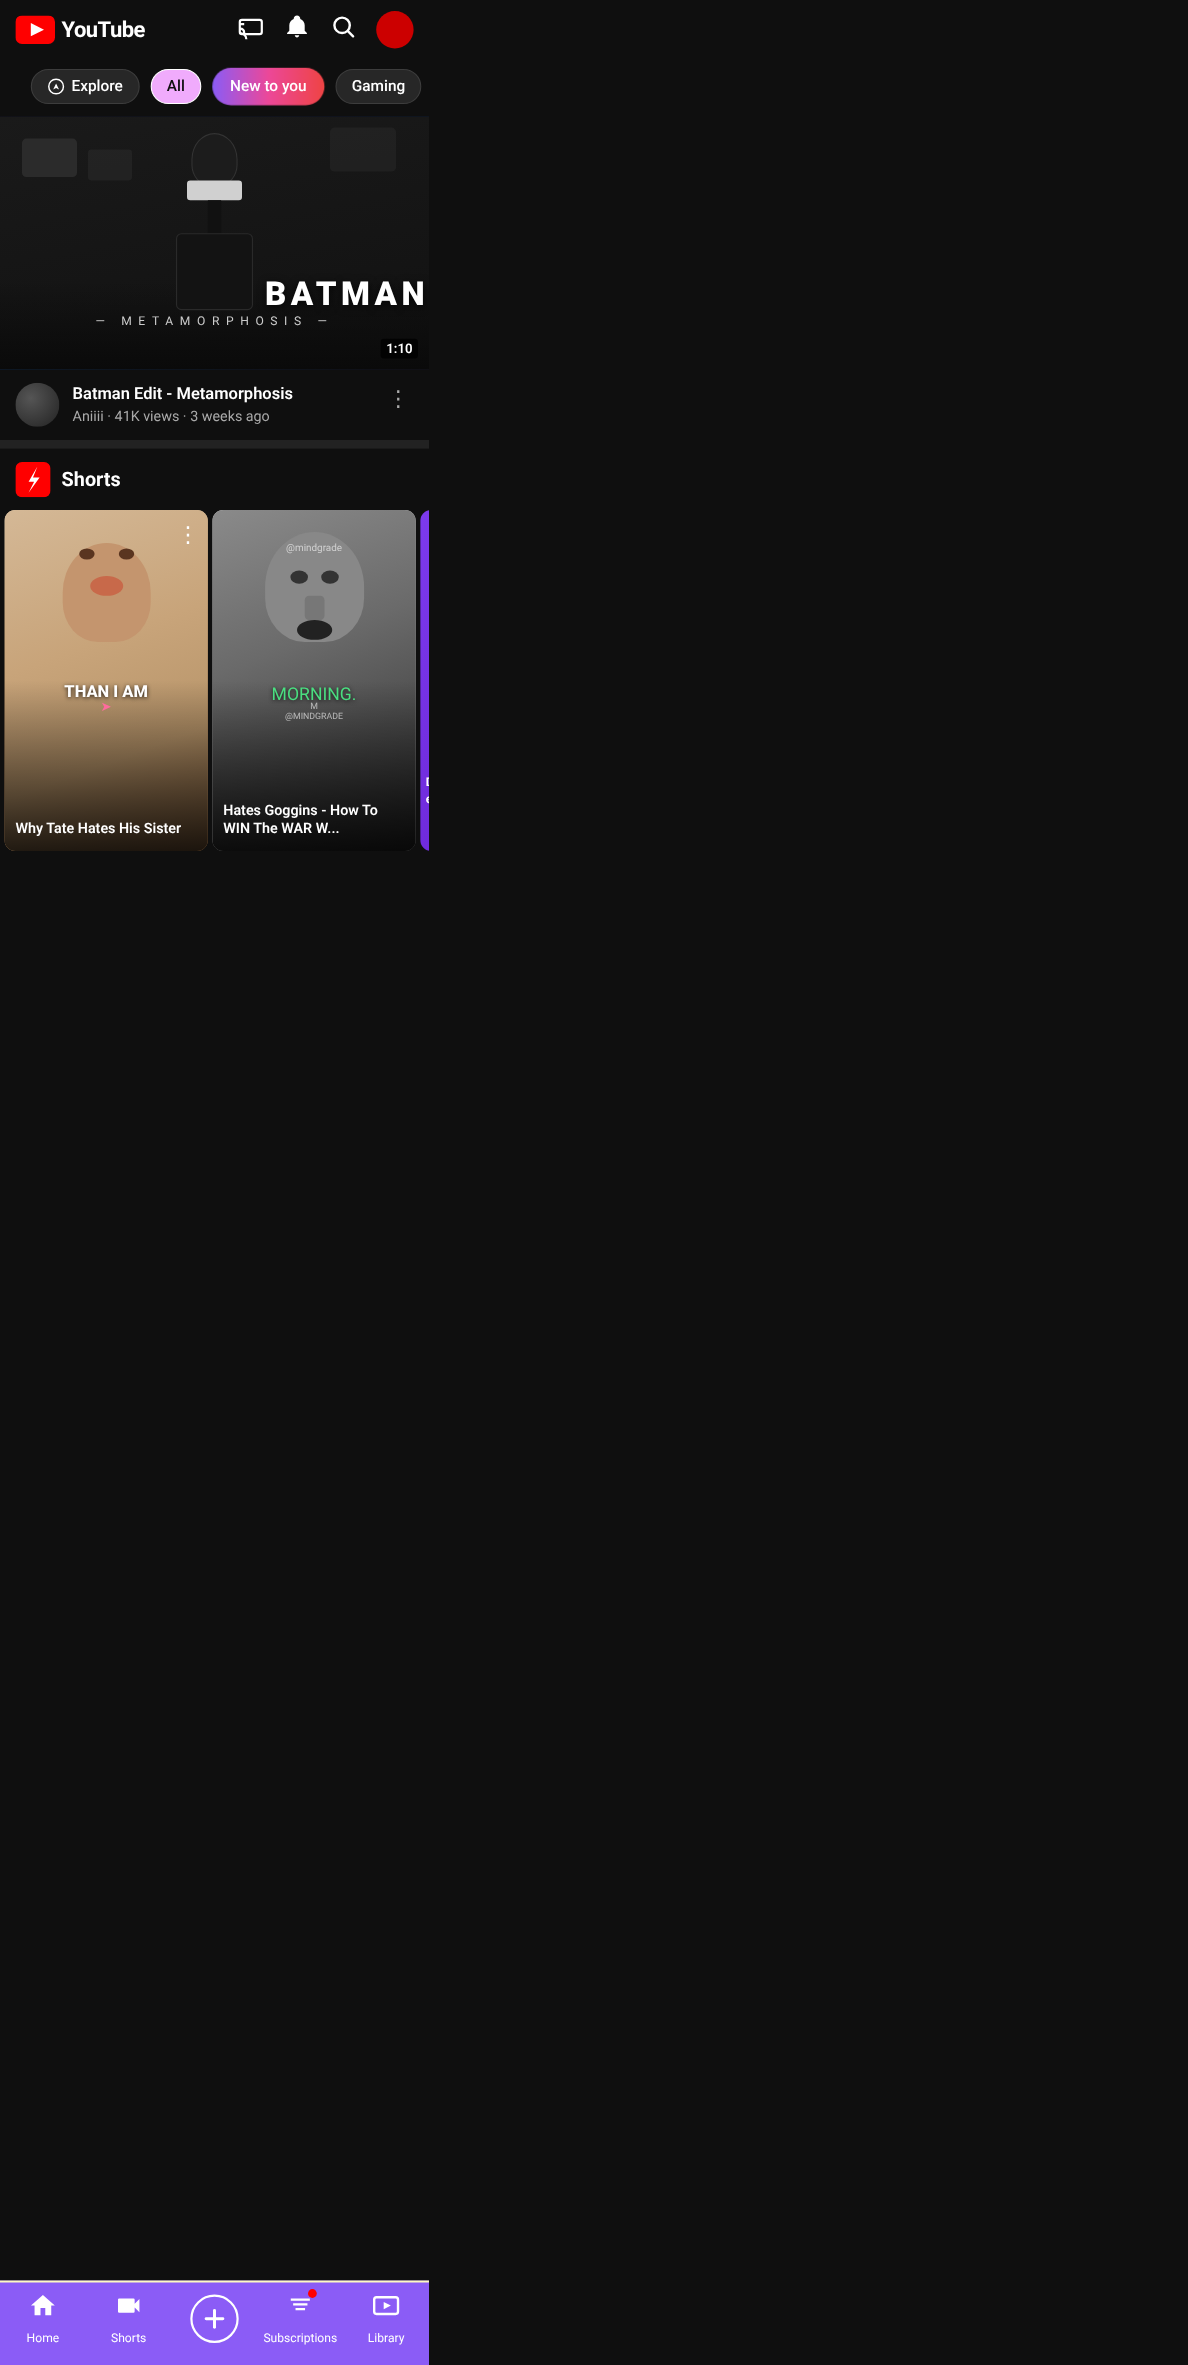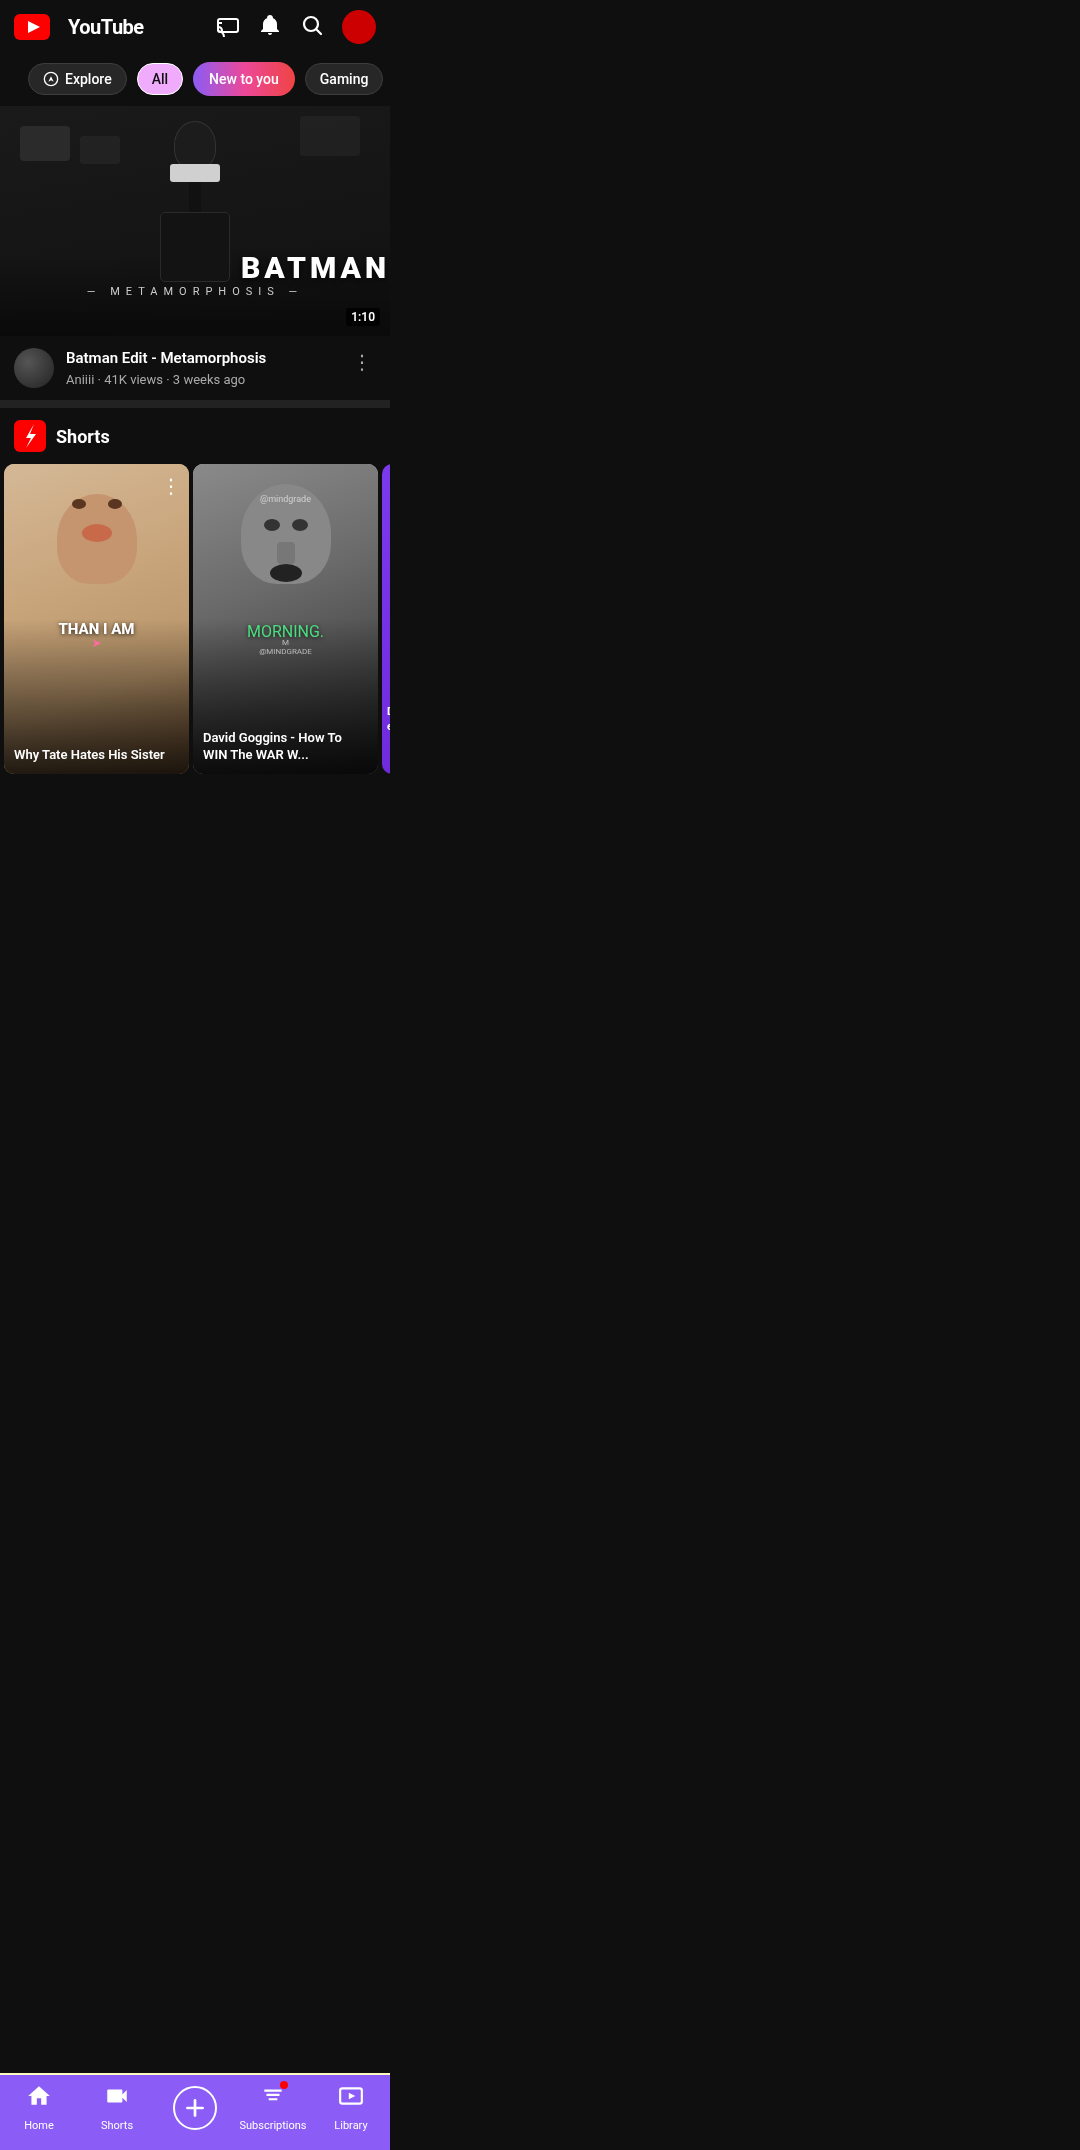--- a/index.html
+++ b/index.html
@@ -21,21 +21,21 @@
       justify-content: space-between;
       padding: 10px 14px;
       background: #0f0f0f;
       position: sticky;
       top: 0;
       z-index: 100;
     }
     .header-logo {
       display: flex;
       align-items: center;
-      gap: 18px;
+      gap: 6px;
     }
     .yt-icon {
       width: 36px;
       height: 26px;
       display: inline-block;
     }
     .header-title {
       font-size: 20px;
       font-weight: 700;
       color: #fff;
@@ -506,21 +506,21 @@
           <div style="position:absolute;top:78px;left:50%;transform:translateX(-50%);width:18px;height:22px;background:#777;border-radius:4px;"></div>
 
           <div style="position:absolute;top:100px;left:50%;transform:translateX(-50%);width:32px;height:18px;background:#222;border-radius:50%;"></div>
         </div>
         <div class="short-overlay"></div>
 
         <div style="position:absolute;top:30px;left:50%;transform:translateX(-50%);color:rgba(255,255,255,0.6);font-size:9px;text-align:center;">@mindgrade</div>
 
         <div style="position:absolute;bottom:43%;left:50%;transform:translateX(-50%);color:#4ade80;font-weight:400;font-size:16px;white-space:nowrap;text-shadow:0 1px 4px rgba(0,0,0,0.8);margin-top:20px;">MORNING.</div>
         <div style="position:absolute;bottom:38%;left:50%;transform:translateX(-50%);color:rgba(255,255,255,0.6);font-size:8px;text-align:center;">M<br>@MINDGRADE</div>
-        <div class="short-title">David Goggins - How To WIN The WAR W...</div>
+        <div class="short-title">Hates Goggins - How To WIN The WAR W...</div>
       </div>
     </div>
 
     <div class="partial-card">
       <div class="partial-thumb">
         <div style="position:absolute;bottom:40px;left:5px;right:5px;font-size:11px;font-weight:700;color:#fff;line-height:1.3;">Do... wh... en...</div>
       </div>
     </div>
   </div>
 </div>

